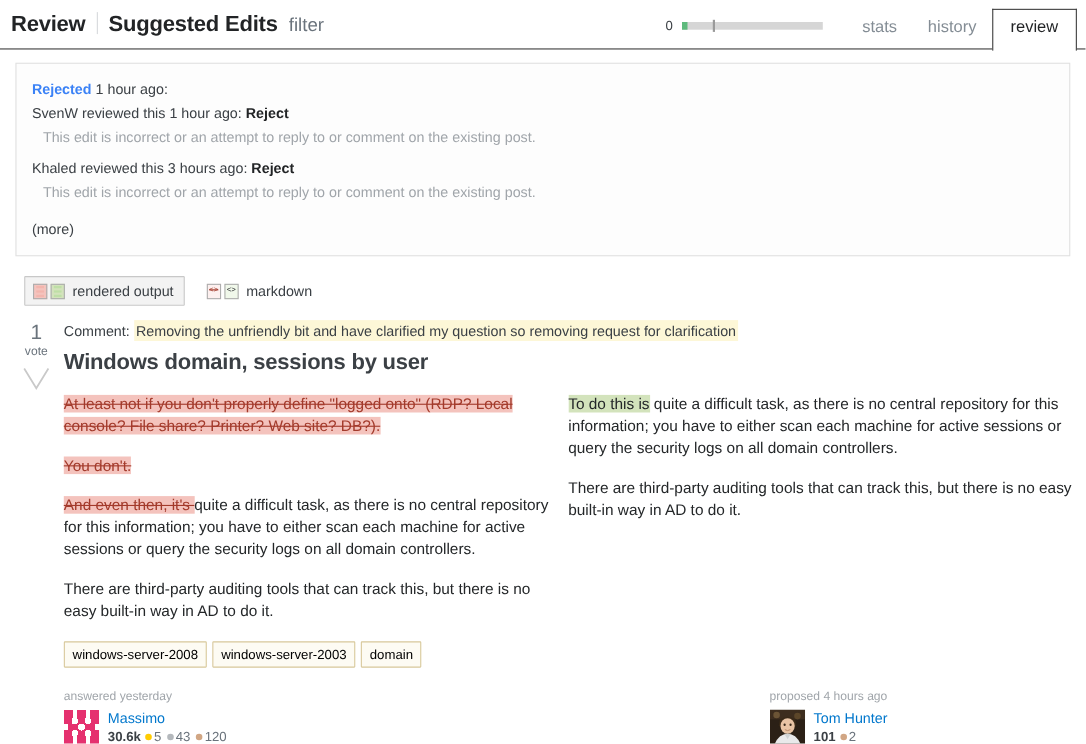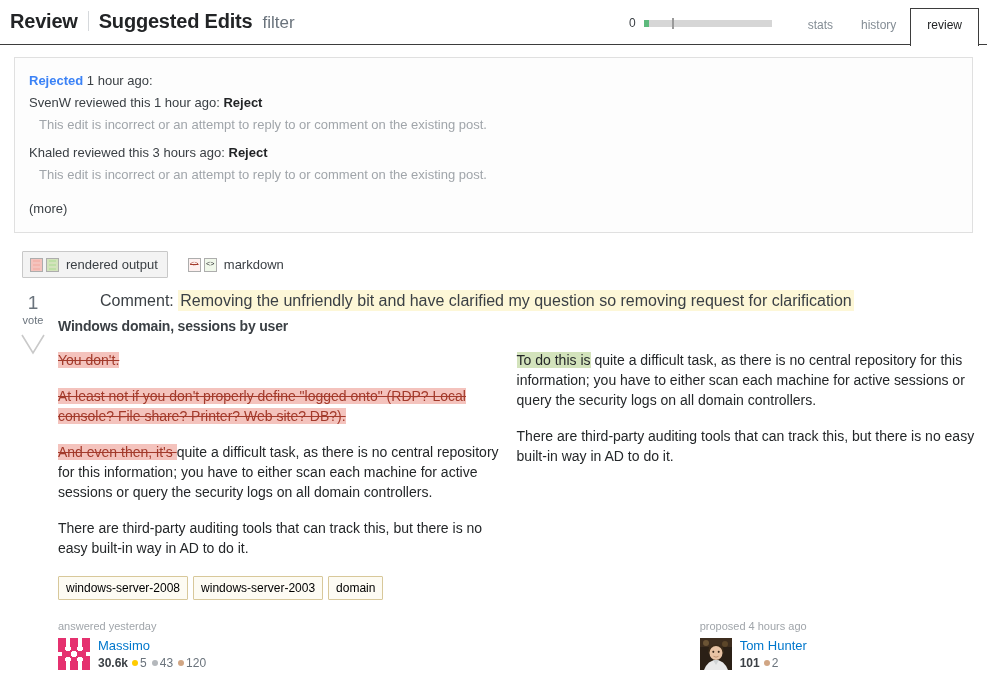--- a/index.html
+++ b/index.html
@@ -62,21 +62,21 @@
   #progress-marker {
     position: absolute; left: 28px; top: -2px;
     width: 2px; height: 11px;
     background: #9a9a9a;
   }
   #tabs {
     display: flex; align-items: flex-start;
     margin-left: 22px; height: 45px;
   }
   .tab {
-    font-size: 12px;
+    font-size: 15px;
     color: #848d95;
     text-decoration: none;
     padding: 16px 14px 0 14px;
     line-height: 18px;
   }
   .tab.active {
     color: #222426;
     background: #ffffff;
     border: 1px solid #3d3d3d;
     border-bottom: none;
@@ -174,34 +174,33 @@
   .vote-check {
     margin: 4px auto 0 auto;
     width: 26px; height: 26px;
     position: relative;
   }
   .vote-check svg { display: block; }
 
   #post-body { margin-left: 44px; padding-right: 12px; }
 
   .comment-row {
-    font-size: 16px;
+    font-size: 13px;
     color: #3b4045;
     line-height: 18px;
     white-space: nowrap;
-    margin-left: 42px;
   }
   .comment-label { color: #3b4045; }
   .comment-text {
     background: #fdf7d7;
     padding: 2px 2px;
   }
 
   .post-title {
-    font-size: 14px;
+    font-size: 20px;
     font-weight: bold;
     color: #3b4045;
     margin: 8px 0 0 0;
     letter-spacing: -0.2px;
   }
 
   #diff-cols {
     display: flex;
     margin-top: 16px;
     gap: 0;
@@ -373,22 +372,22 @@
     <div class="comment-row">
       <span class="comment-label">Comment:</span>
       <span class="comment-text">Removing the unfriendly bit and have clarified my question so removing request for clarification</span>
     </div>
 
     <h1 class="post-title">Windows domain, sessions by user</h1>
 
     <div id="diff-cols">
 
       <div class="diff-col left">
+        <p><span class="del">At least not if you don't properly define "logged onto" (RDP? Local console? File share? Printer? Web site? DB?).</span></p>
         <p><span class="del">You don't.</span></p>
-        <p><span class="del">At least not if you don't properly define "logged onto" (RDP? Local console? File share? Printer? Web site? DB?).</span></p>
         <p><span class="del">And even then, it's </span><span>quite a difficult task, as there is no central repository for this information; you have to either scan each machine for active sessions or query the security logs on all domain controllers.</span></p>
         <p><span>There are third-party auditing tools that can track this, but there is no easy built-in way in AD to do it.</span></p>
       </div>
 
       <div class="diff-col right">
         <p><span class="ins">To do this is</span><span> quite a difficult task, as there is no central repository for this information; you have to either scan each machine for active sessions or query the security logs on all domain controllers.</span></p>
         <p><span>There are third-party auditing tools that can track this, but there is no easy built-in way in AD to do it.</span></p>
       </div>
 
     </div>

